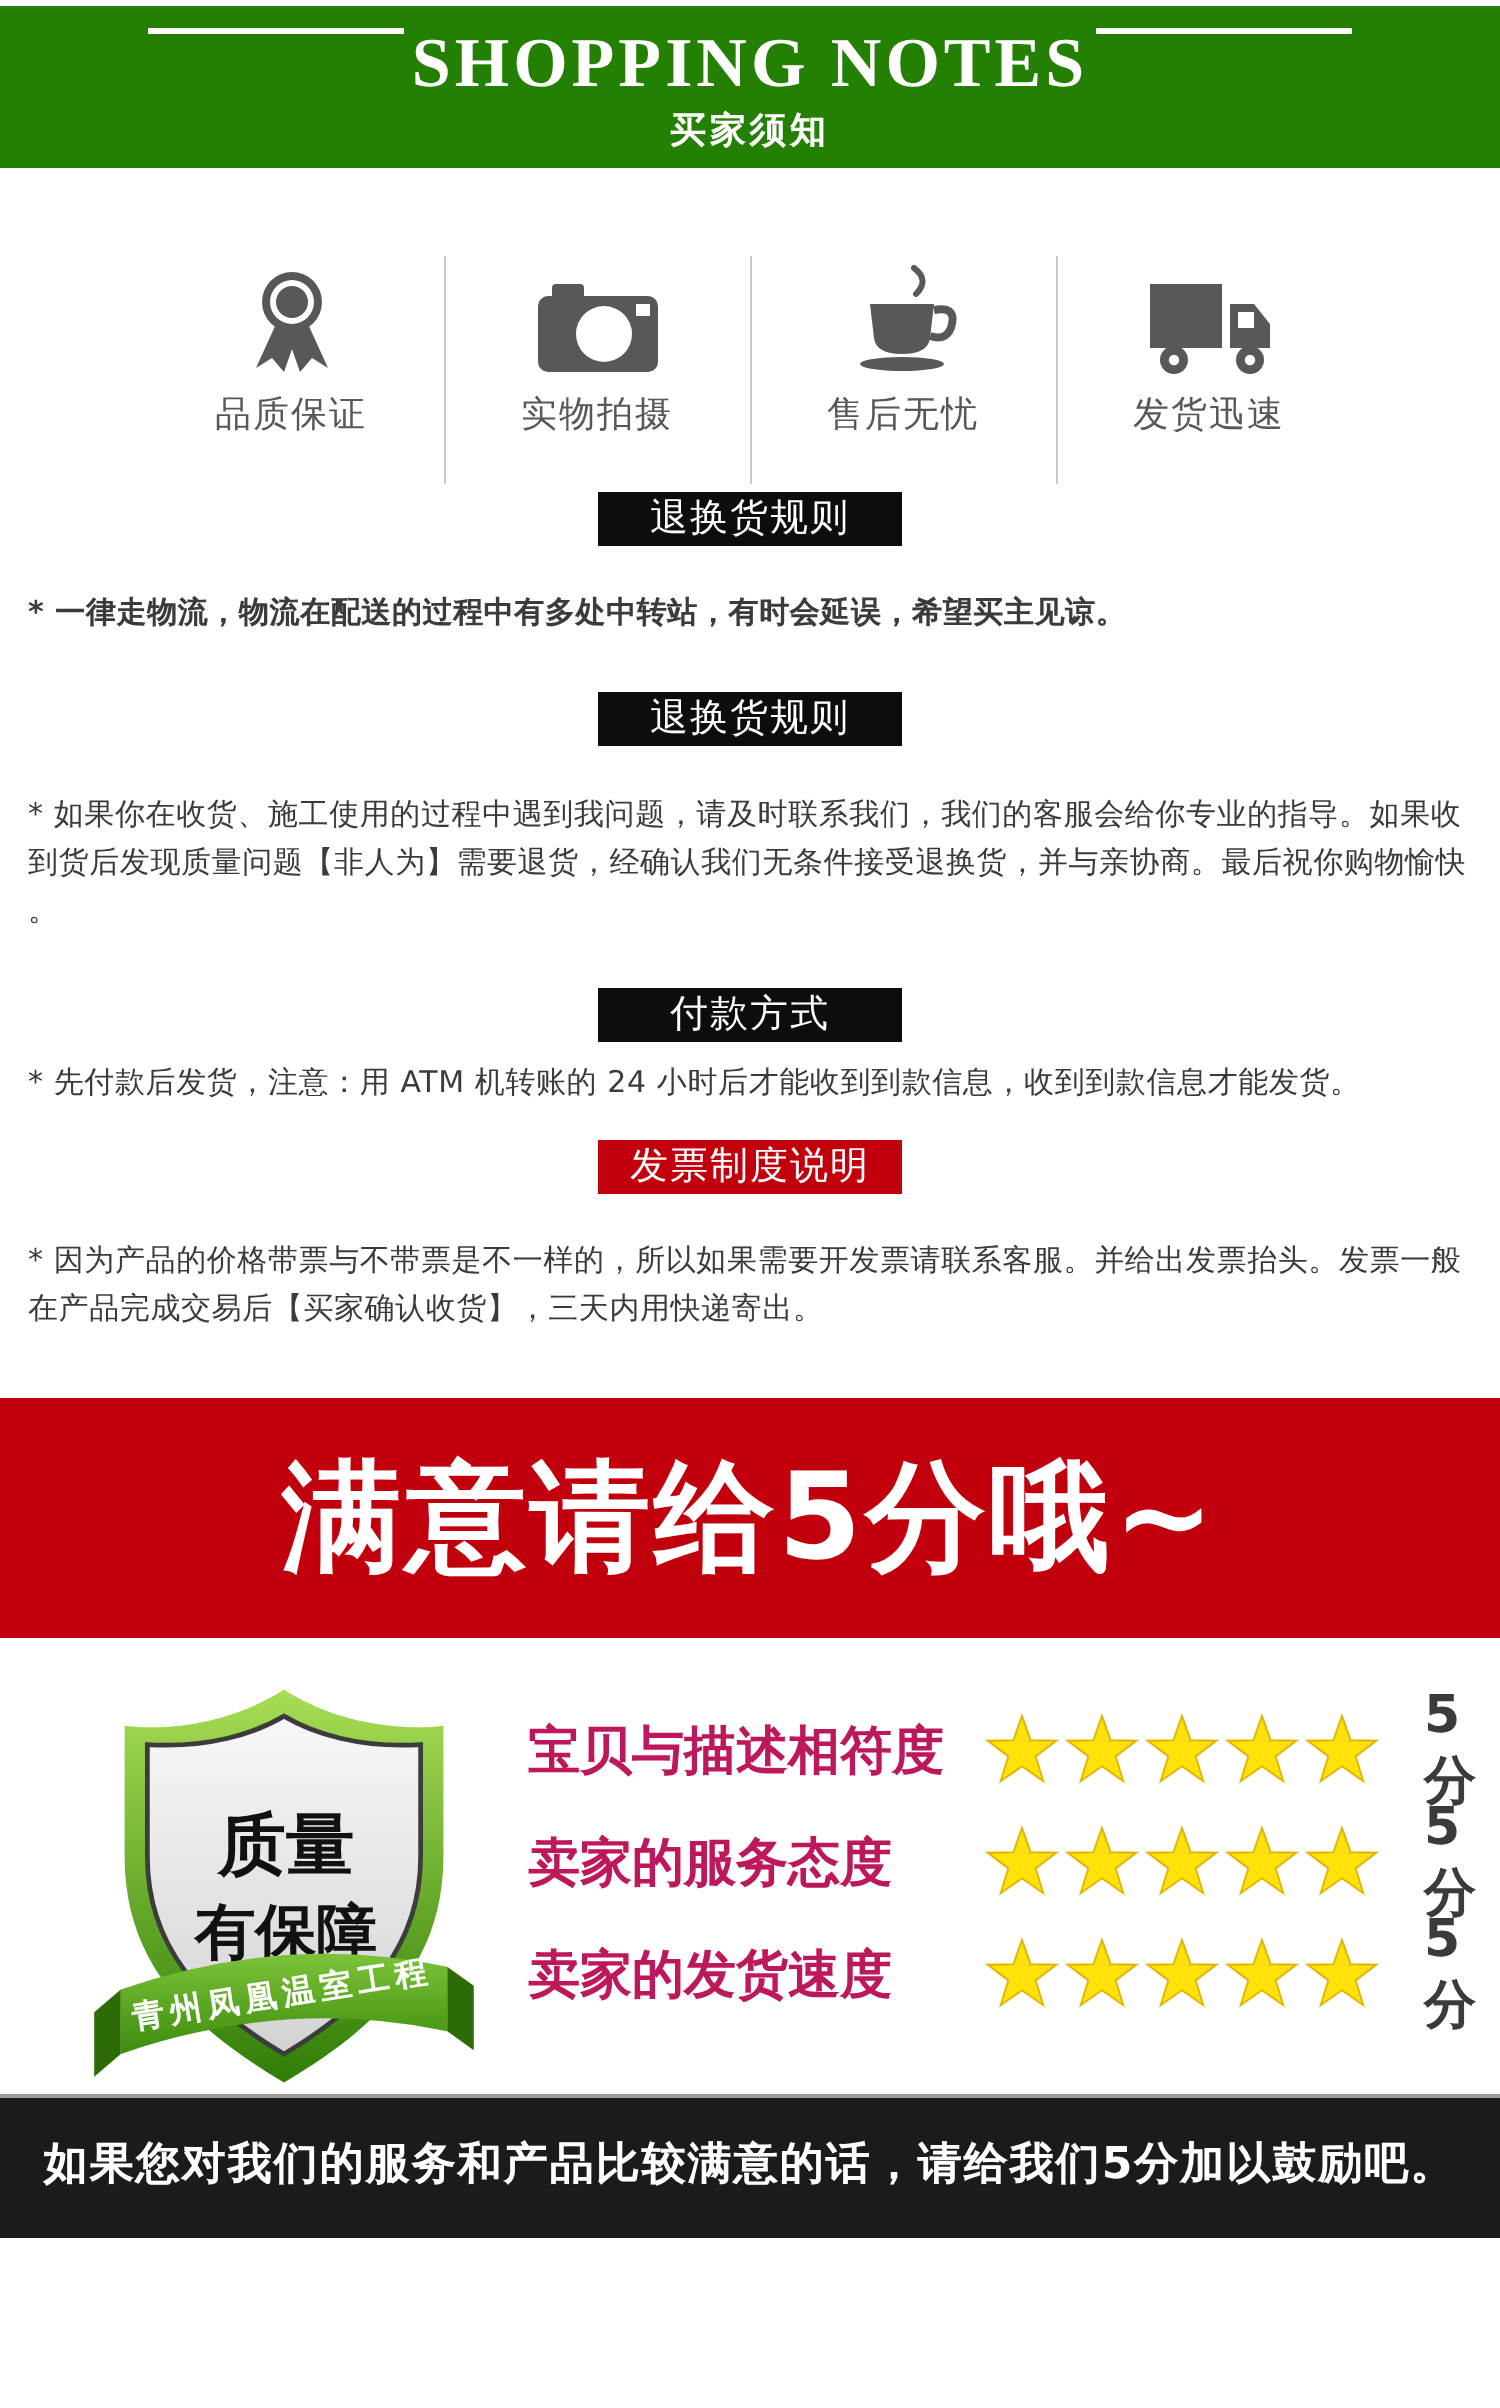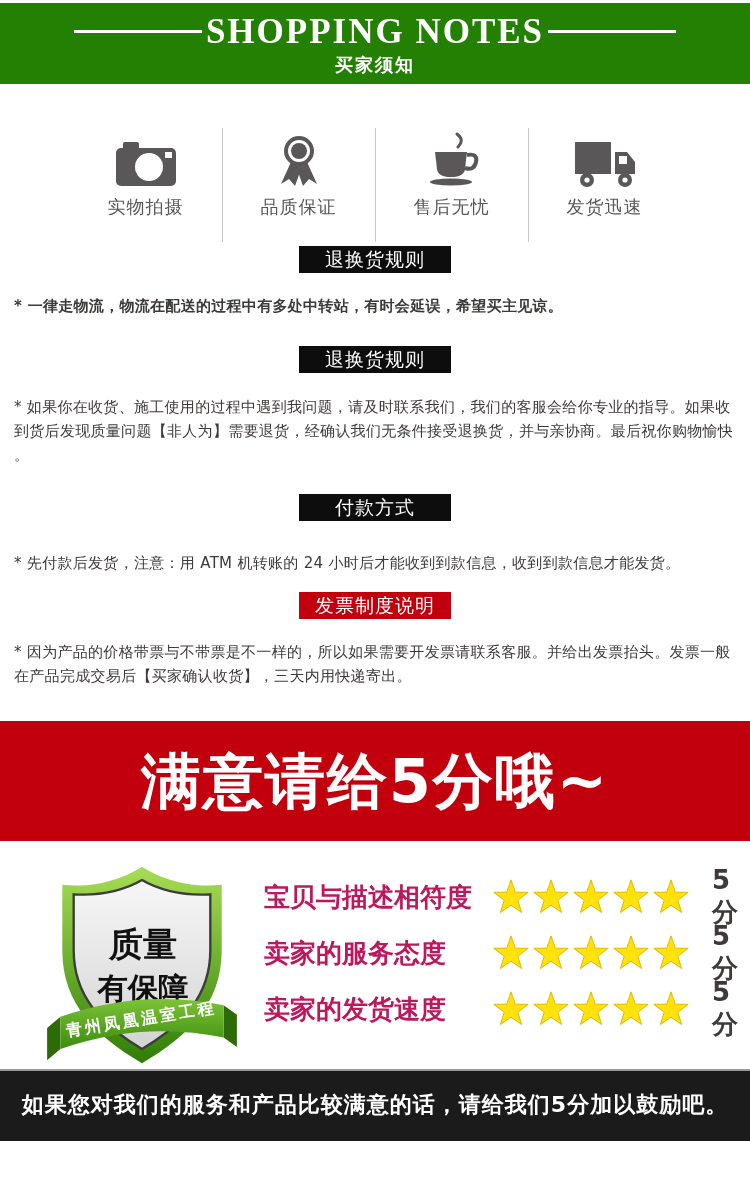--- a/index.html
+++ b/index.html
@@ -6,21 +6,21 @@
   body{
     width:750px;height:1204px;background:#ffffff;
     font-family:"DejaVu Sans","Liberation Sans",sans-serif;
     overflow:hidden;position:relative;
   }
   
   .header{
     margin-top:3px;height:81px;background:#238003;color:#fff;
     text-align:center;box-sizing:border-box;padding-top:11px;
   }
-  .title-row{display:flex;align-items:center;justify-content:center;gap:4px;}
+  .title-row{display:flex;justify-content:center;gap:4px;}
   .dash{width:128px;height:3px;background:#fff;}
   .main-title{
     font-family:"Liberation Serif","DejaVu Serif",serif;
     font-size:35px;font-weight:bold;letter-spacing:2px;line-height:1;
   }
   .sub-title{font-size:18px;font-weight:bold;margin-top:4px;letter-spacing:2px;}
   
   .features{
     position:relative;width:612px;margin:0 auto;height:162px;
     box-sizing:border-box;padding-top:50px;display:flex;
@@ -36,21 +36,21 @@
     background:#0d0d0d;color:#fff;font-size:19px;font-weight:normal;
     text-align:center;letter-spacing:1px;
   }
   .bar.red{background:#c2000d;}
   .para{
     margin:21px 14px 0 14px;font-size:15px;line-height:24px;
     color:#3e3a39;letter-spacing:0.3px;
   }
   .s1{margin-top:0;} .s1 .para{margin-top:21px;font-weight:bold;}
   .s2{margin-top:28px;} .s2 .para{margin-top:22px;}
-  .s3{margin-top:27px;} .s3 .para{margin-top:30px;}
+  .s3{margin-top:27px;} .s3 .para{margin-top:8px;}
   .s4{margin-top:17px;} .s4 .para{margin-top:21px;}
   .s5{margin-top:12px;} .s5 .para{margin-top:28px;}
   
   .banner{
     margin-top:33px;height:120px;background:#c2000d;color:#fff;
     font-size:60px;font-weight:bold;text-align:center;line-height:120px;
     letter-spacing:2px;
   }
   
   .rating{height:228px;display:flex;box-sizing:border-box;padding:22px 28px 0 44px;}
@@ -79,41 +79,41 @@
   <div class="sub-title">买家须知</div>
 </div>
 
 <div class="features">
   <span class="vdivider vd1"></span>
   <span class="vdivider vd2"></span>
   <span class="vdivider vd3"></span>
 
   <div class="feature">
     <div class="icon-box">
-      <svg width="62" height="48" viewBox="0 0 62 48">
-        <rect x="8" y="2" width="16" height="12" rx="2" fill="#595757"></rect>
-        <rect x="1" y="8" width="60" height="38" rx="5" fill="#595757"></rect>
-        <circle cx="34" cy="27" r="14" fill="#ffffff"></circle>
-        <rect x="50" y="12" width="7" height="6" fill="#ffffff"></rect>
-      </svg>
-    </div>
-    <div class="flabel">实物拍摄</div>
-  </div>
-
-  <div class="feature">
-    <div class="icon-box">
       <svg width="56" height="54" viewBox="0 0 56 54">
         <polygon points="20,28 10,50 18,45 24,52 31,32" fill="#595757"></polygon>
         <polygon points="36,28 46,50 38,45 32,52 25,32" fill="#595757"></polygon>
         <circle cx="28" cy="17" r="15" fill="#595757"></circle>
         <circle cx="28" cy="17" r="11" fill="#ffffff"></circle>
         <circle cx="28" cy="17" r="8" fill="#595757"></circle>
       </svg>
     </div>
     <div class="flabel">品质保证</div>
+  </div>
+
+  <div class="feature">
+    <div class="icon-box">
+      <svg width="62" height="48" viewBox="0 0 62 48">
+        <rect x="8" y="2" width="16" height="12" rx="2" fill="#595757"></rect>
+        <rect x="1" y="8" width="60" height="38" rx="5" fill="#595757"></rect>
+        <circle cx="34" cy="27" r="14" fill="#ffffff"></circle>
+        <rect x="50" y="12" width="7" height="6" fill="#ffffff"></rect>
+      </svg>
+    </div>
+    <div class="flabel">实物拍摄</div>
   </div>
 
   <div class="feature">
     <div class="icon-box">
       <svg width="62" height="56" viewBox="0 0 62 56">
         <path d="M36 2 q8 6 1 13" fill="none" stroke="#595757" stroke-width="3" stroke-linecap="round"></path>
         <path d="M14 20 L46 20 L44 37 Q43 45 30 45 Q17 45 16 37 Z" fill="#595757"></path>
         <path d="M46 23 q11 -2 9 7 q-2 9 -11 6" fill="none" stroke="#595757" stroke-width="4"></path>
         <ellipse cx="30" cy="50" rx="21" ry="3.5" fill="#595757"></ellipse>
       </svg>

